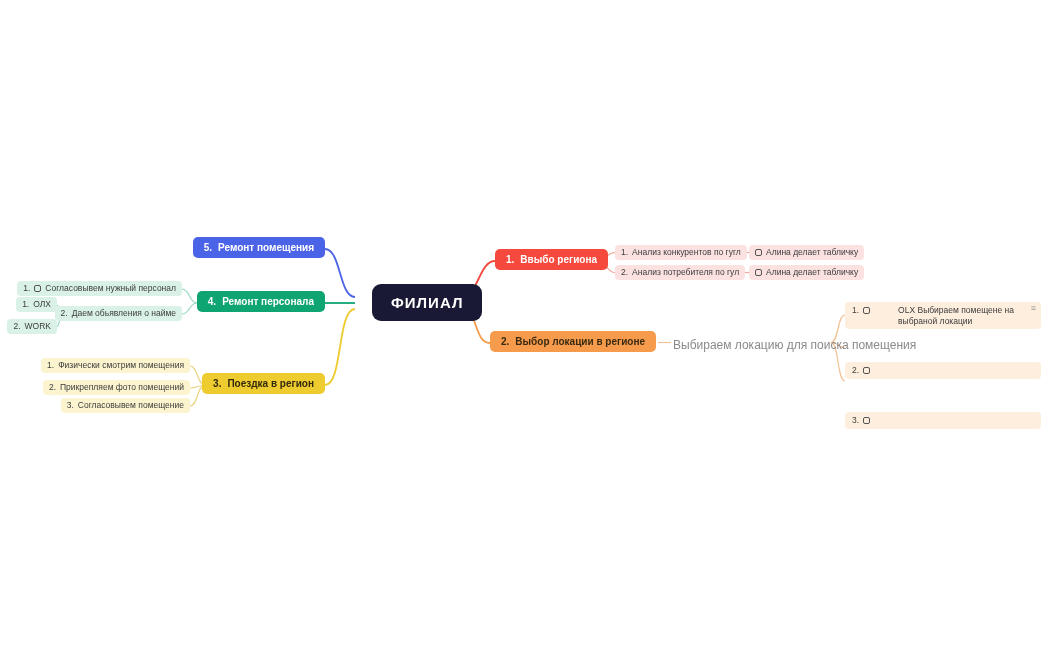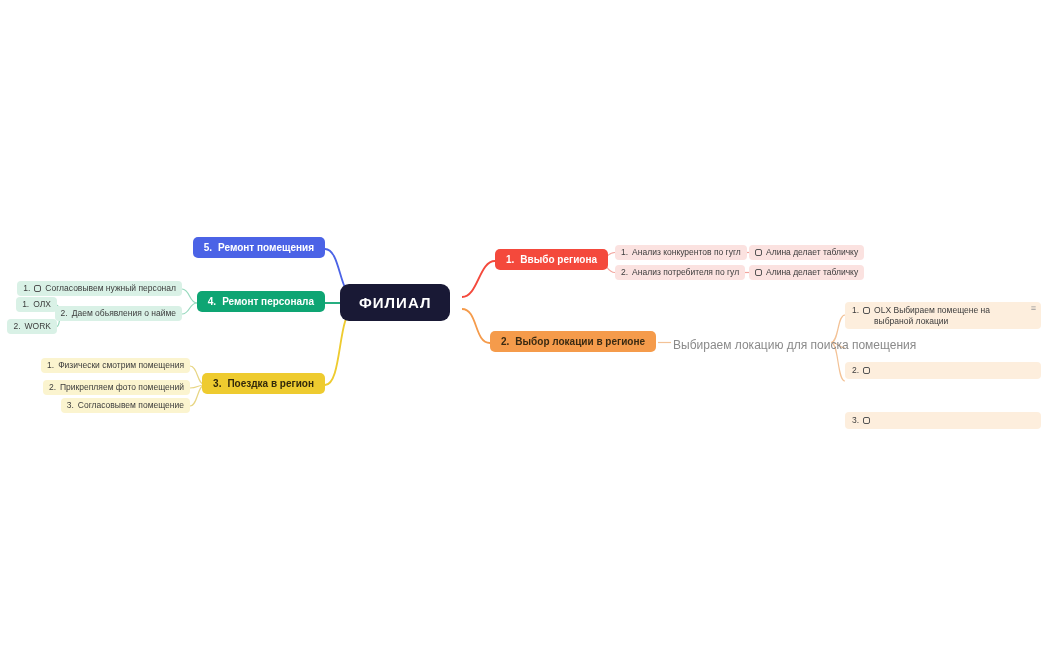--- a/index.html
+++ b/index.html
@@ -28,21 +28,21 @@
   }
   .mint        { background:#d9f1e6; }
   .lightyellow { background:#fbf4cf; }
   .pink        { background:#fbe2e0; }
   .cream       { background:#fdeedd; }
 
   .wrapbox {
     width:196px; white-space:normal; align-items:flex-start;
     padding:3px 7px; position:relative; line-height:1.25;
   }
-  .wrapbox .lbl { flex:1; padding-right:8px; }
+  .wrapbox .lbl { flex:1; padding-right:8px;margin-left:24px; }
 
   .cb {
     width:7px; height:7px; border:1px solid #555; border-radius:2px;
     display:inline-block; flex:none; background:transparent;
   }
   .wrapbox .cb { margin-top:2px; }
 
   .note-text {
     font-size:12px; color:#8a8a8a; background:transparent; padding:2px 2px;
   }
@@ -75,21 +75,21 @@
     <path d="M197 303 C189 303 190 289 182 289" stroke="#96d9bd" stroke-width="1.2"></path>
     <path d="M197 303 C189 303 190 314 182 314" stroke="#96d9bd" stroke-width="1.2"></path>
     <path d="M63 314 C58 314 61 305 56 305" stroke="#96d9bd" stroke-width="1.2"></path>
     <path d="M63 314 C58 314 61 327 56 327" stroke="#96d9bd" stroke-width="1.2"></path>
 
     <path d="M205 385 C197 385 198 366 190 366" stroke="#e7d583" stroke-width="1.2"></path>
     <path d="M205 385 C197 385 198 388 190 388" stroke="#e7d583" stroke-width="1.2"></path>
     <path d="M205 385 C197 385 198 406 190 406" stroke="#e7d583" stroke-width="1.2"></path>
   </svg>
 
-  <div class="node central" style="left:340px; top:284px;">
+  <div class="node central" style="left:372px; top:284px;">
     <span>ФИЛИАЛ</span>
   </div>
 
   <div class="node main blue" style="right:725px; top:237px;">
     <span class="num">5.</span>
     <span class="lbl">Ремонт помещения</span>
   </div>
 
   <div class="node main green" style="right:725px; top:291px;">
     <span class="num">4.</span>

